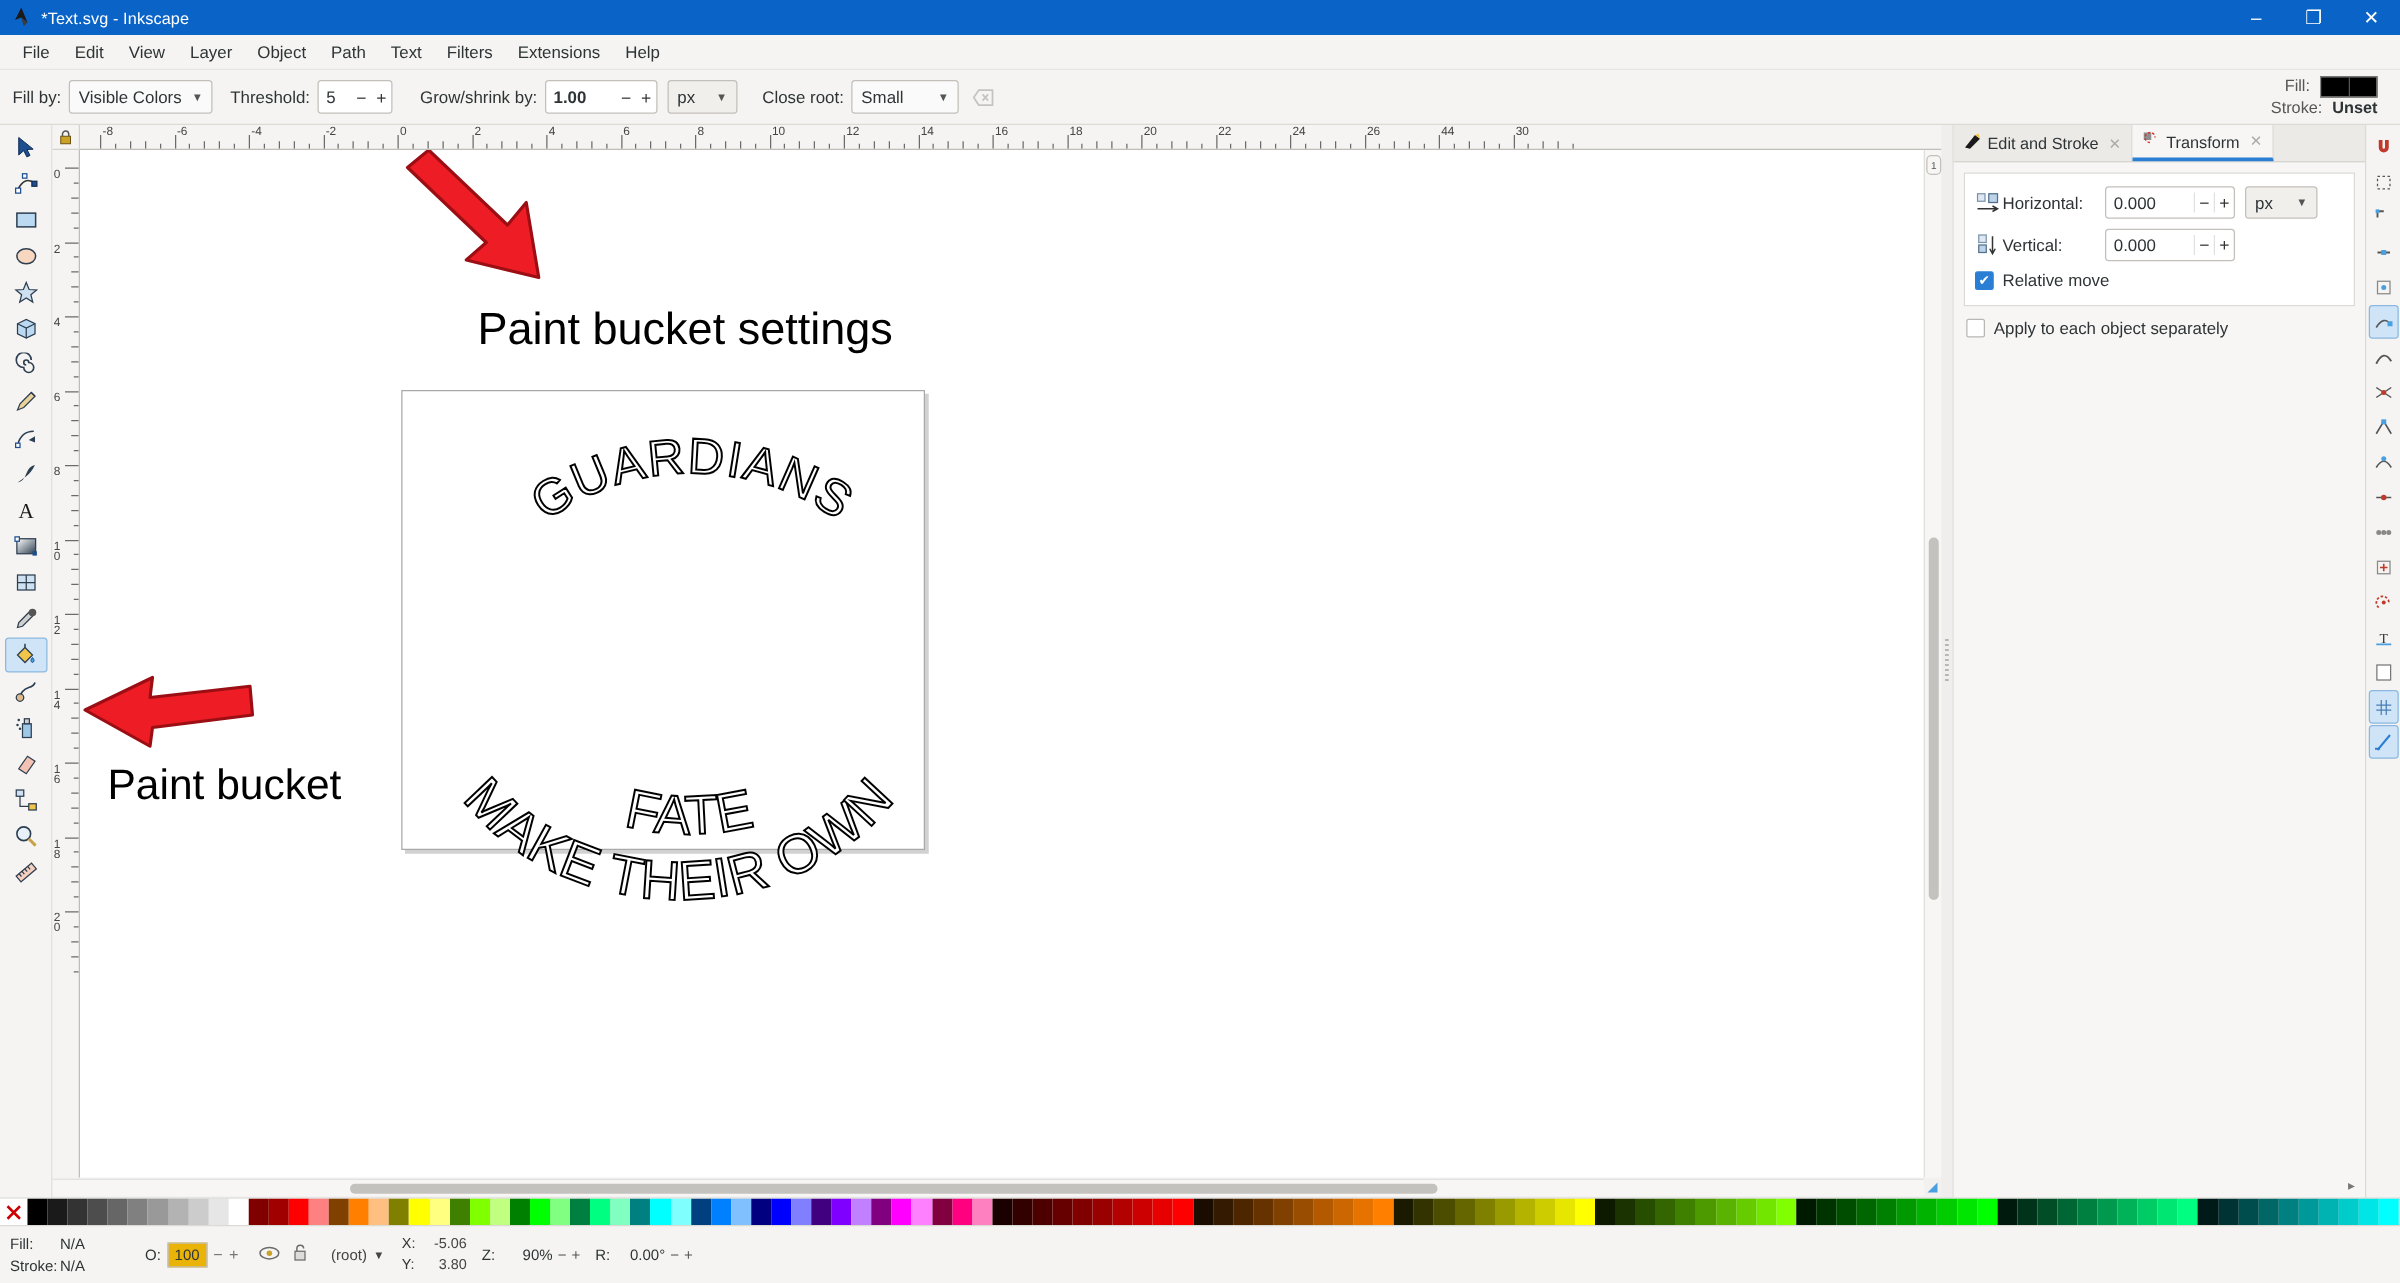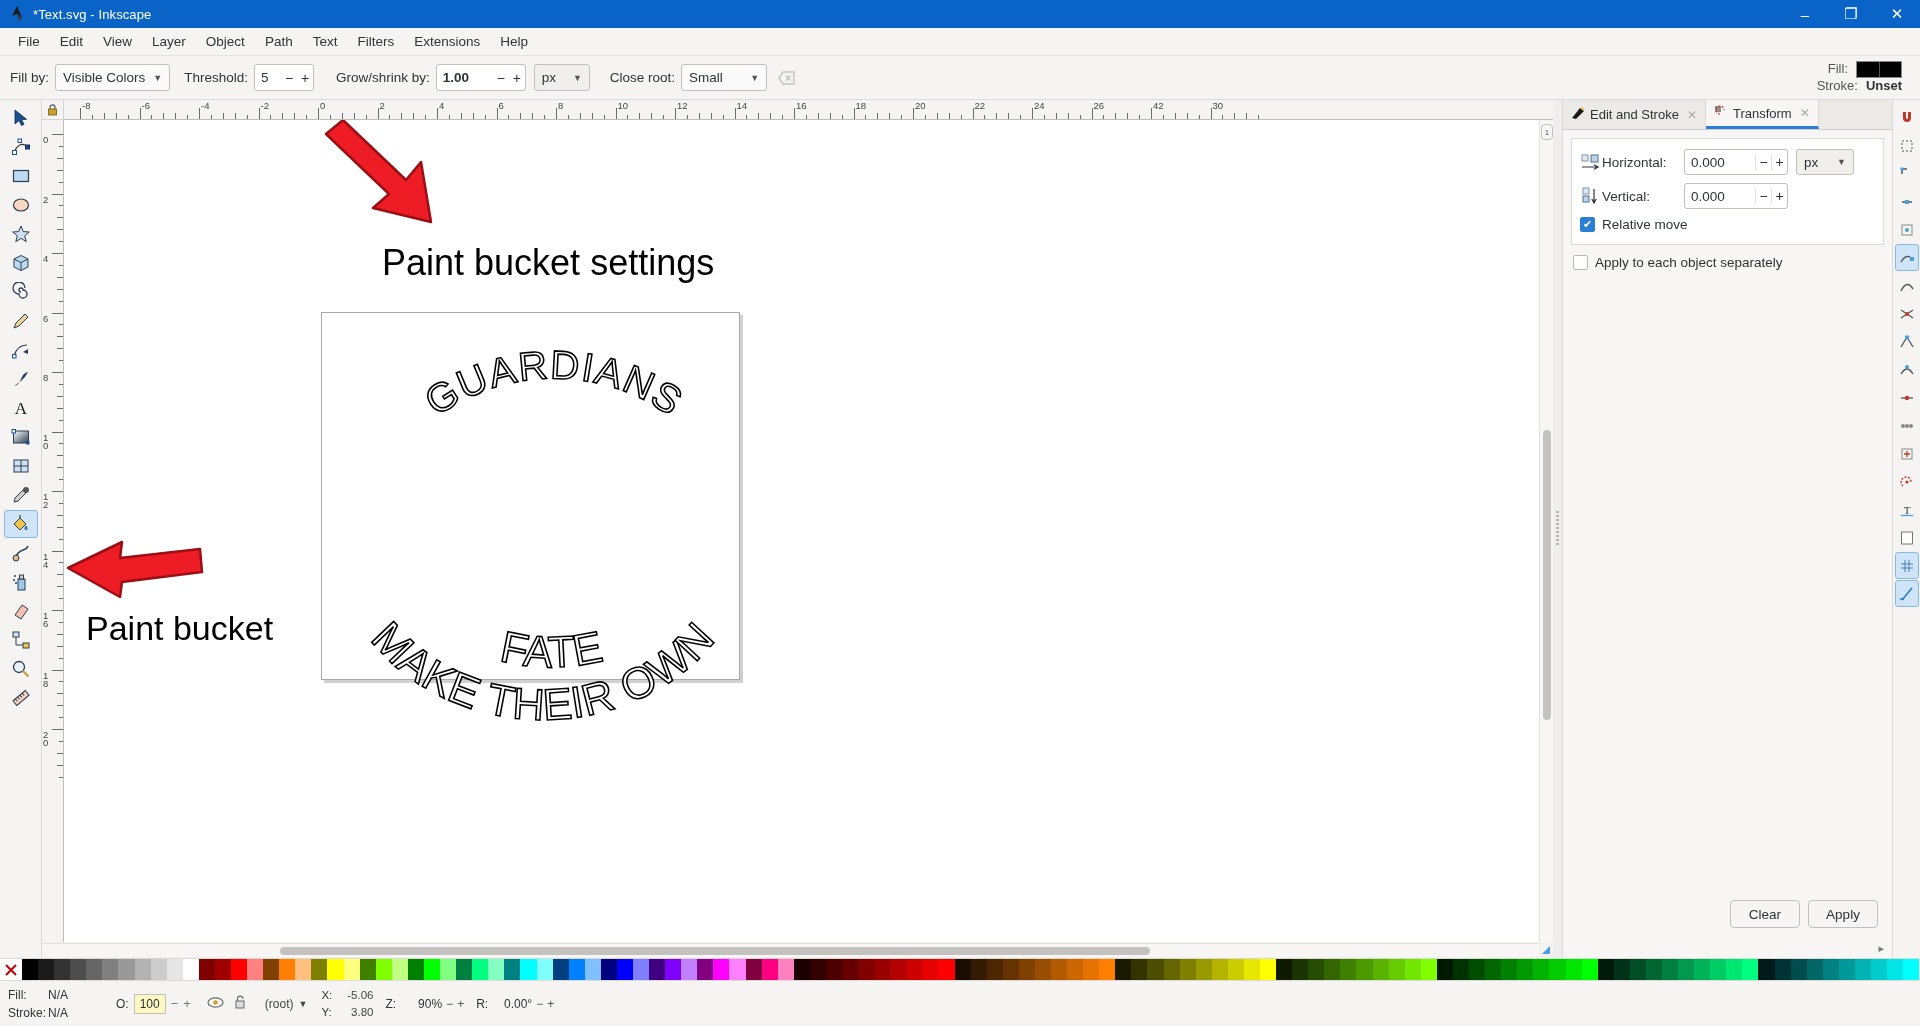--- a/index.html
+++ b/index.html
@@ -143,21 +143,21 @@
   .palette .strip { flex:1; display:flex; }
   .palette .strip i { flex:1; height:22px; }
 
   
   .status { height: 46px; background:#f5f4f2; border-top:1px solid #dcdad5; display:flex; align-items:center;
             flex:none; font-size:12px; color:#2e3436; }
   .st-fill { width: 110px; padding-left: 8px; line-height: 1.5; }
   .st-fill .r { display:flex; gap: 10px; }
   .st-fill .k { width: 30px; color:#2e3436; }
   .st-op { display:flex; align-items:center; gap:5px; padding: 0 6px; }
-  .opbox { width:32px; height:20px; border:1px solid #c3c0bb; background:#fef9c3; font-size:12px; display:flex;align-items:center;justify-content:center; }
+  .opbox { width:32px; height:20px; border:1px solid #c3c0bb; background:#eab308; font-size:12px; display:flex;align-items:center;justify-content:center; }
   .st-icons { display:flex; gap:10px; padding: 0 10px; align-items:center; }
   .layercombo { display:flex; align-items:center; gap:5px; font-size:12px; color:#444; padding:0 8px; }
   .st-msg { flex:1; font-size:12.5px; padding-left: 6px; overflow:hidden; white-space:nowrap; }
   .st-msg b { font-weight:bold; }
   .st-xy { display:flex; flex-direction:column; font-size:11.5px; color:#444; padding: 0 6px; line-height:1.45; }
   .st-xy .r { display:flex; gap:4px; }
   .st-xy .k { width:10px; color:#333; }
   .st-xy .v { width: 38px; text-align:right; }
   .st-z, .st-r { display:flex; align-items:center; gap:4px; padding: 0 6px; font-size:12px; }
   .zval { width:42px; text-align:right; }
@@ -506,21 +506,21 @@
             <div class="tk" style="left: 991.8px; height: 6px;"></div>
             <div class="tk" style="left: 1003.7px; height: 6px;"></div>
             <div class="tk" style="left: 1015.6px; height: 4px;"></div>
             <div class="tk" style="left: 1027.5px; height: 11px;"></div>
             <div class="lb" style="left: 1027.5px;">26</div>
             <div class="tk" style="left: 1039.4px; height: 4px;"></div>
             <div class="tk" style="left: 1051.3px; height: 6px;"></div>
             <div class="tk" style="left: 1063.2px; height: 6px;"></div>
             <div class="tk" style="left: 1075.1px; height: 4px;"></div>
             <div class="tk" style="left: 1087px; height: 11px;"></div>
-            <div class="lb" style="left: 1087px;">42</div>
+            <div class="lb" style="left: 1087px;">44</div>
             <div class="tk" style="left: 1098.9px; height: 4px;"></div>
             <div class="tk" style="left: 1110.8px; height: 6px;"></div>
             <div class="tk" style="left: 1122.7px; height: 6px;"></div>
             <div class="tk" style="left: 1134.6px; height: 4px;"></div>
             <div class="tk" style="left: 1146.5px; height: 11px;"></div>
             <div class="lb" style="left: 1146.5px;">30</div>
             <div class="tk" style="left: 1158.4px; height: 4px;"></div>
             <div class="tk" style="left: 1170.3px; height: 6px;"></div>
             <div class="tk" style="left: 1182.2px; height: 6px;"></div>
             <div class="tk" style="left: 1194.1px; height: 4px;"></div>
@@ -728,24 +728,20 @@
 
         <div class="apply-row">
           <div class="cbrow">
             <span class="cbox"></span>
             <span>Apply to each object separately</span>
           </div>
         </div>
 
         <div class="dock-spacer"></div>
 
-        <div class="btnrow">
-          <div class="pbtn">Clear</div>
-          <div class="pbtn">Apply</div>
-        </div>
         <div class="dock-foot">
           <span>▸</span>
         </div>
       </div>
     </div>
 
     <div class="snapbar" id="snapbar">
         <div class="snapbtn">
           <svg width="16" height="16" viewBox="0 0 16 16">
             <path d="M4 2 v6 a4 4 0 0 0 8 0 V2 h-3 v6 a1 1 0 0 1 -2 0 V2 Z" fill="#c0392b"></path>

